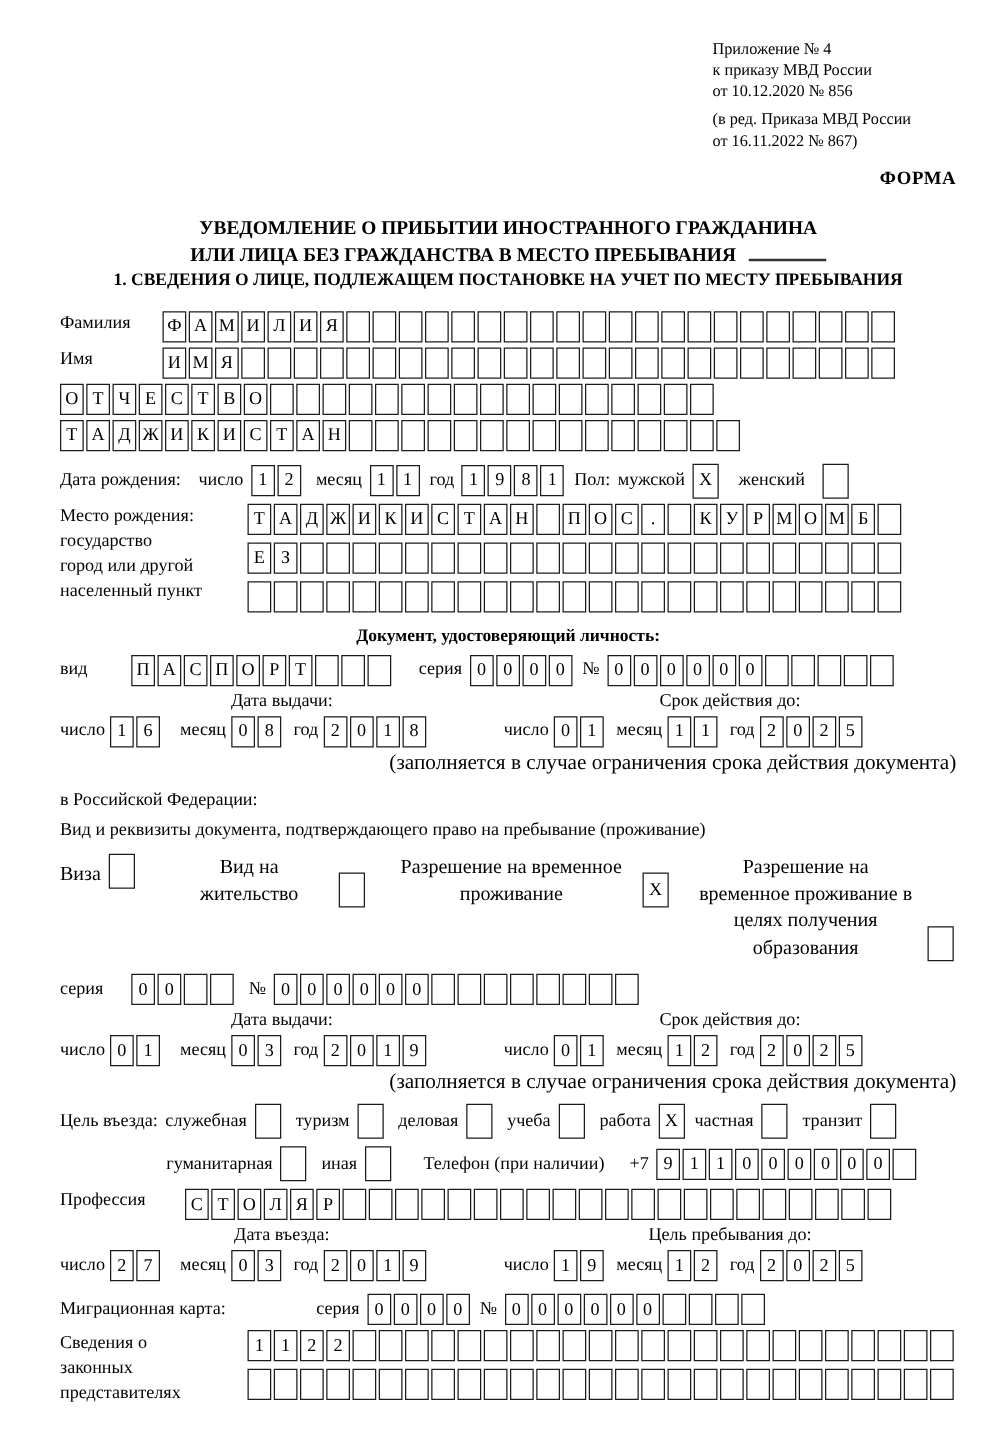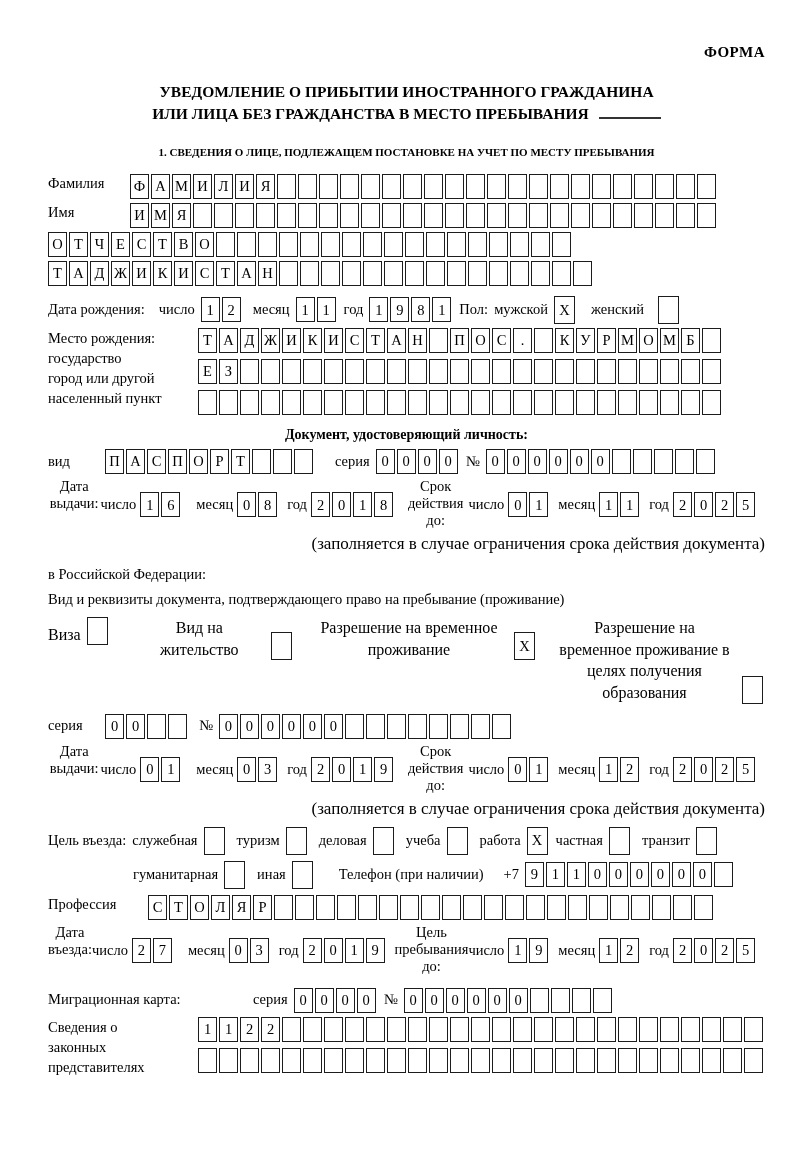--- a/index.html
+++ b/index.html
@@ -5,56 +5,64 @@
   html,body{margin:0;padding:0;background:#fff;}
   body{width:800px;min-height:1163px;color:#000;font-family:"Liberation Serif","DejaVu Serif",serif;}
   .page{box-sizing:border-box;width:800px;padding:30px 35px 20px 48px;}
   
   .appx{margin-left:auto;width:195px;font-size:13px;line-height:1.32;}
   .appx .gap{height:5px;}
   .forma{text-align:right;font-weight:bold;font-size:15px;margin-top:14px;letter-spacing:.5px;}
   
   .title{margin-top:20px;text-align:center;font-weight:bold;font-size:15.5px;line-height:1.45;}
   .blank-line{display:inline-block;width:62px;border-bottom:2px solid #333;height:1px;vertical-align:baseline;margin-left:10px;}
-  .sect{margin-top:20px;margin-bottom:16px;text-align:center;font-weight:bold;font-size:11px;}
+  .sect{margin-bottom:16px;text-align:center;font-weight:bold;font-size:14px;}
   
   .cell{display:inline-flex;flex:none;align-items:center;justify-content:center;width:17px;height:23px;border:1.5px solid #1c1c1c;margin-right:2px;font-size:14.5px;line-height:1;background:#fff;}
   .cb .cell,.cell.cb{width:19px;height:26px;}
   .cells{display:inline-flex;flex-wrap:nowrap;}
   
   .row{display:flex;align-items:flex-start;margin-bottom:4px;font-size:14.5px;}
   .lbl{font-size:14.5px;line-height:1.35;flex:none;}
   .w82{width:82px;} .w157{width:157px;} .w132{width:132px;} .w150{width:150px;} .w57{width:57px;} .w100{width:100px;} .w105{width:105px;}
   .mt6{margin-top:6px;} .mt10{margin-top:10px;}
   .ml6{margin-left:6px;} .ml10{margin-left:10px;} .ml14{margin-left:14px;} .ml20{margin-left:20px;} .ml28{margin-left:28px;}
   .mr6{margin-right:6px;}
   .stack>*{margin-bottom:6px;}
   .center-b{font-weight:bold;text-align:center;font-size:14px;margin:6px 0 6px 0;}
   .dates{display:flex;margin-top:4px;margin-bottom:2px;}
-  .dcol{display:flex;flex-direction:row;}
+  .dcol{display:flex;flex-direction:column;}
   .dcol-l{width:355px;} .dcol-r{flex:1;}
   .dhead{text-align:center;font-size:14.5px;margin-bottom:3px;}
   .dgrp{display:flex;align-items:center;}
   .dgrp .lbl{margin-right:4px;}
   .dgrp .cells{margin-right:8px;}
   .note{font-size:17px;text-align:right;margin:2px 0 8px 0;}
   .plain{font-size:14.5px;line-height:1.7;}
   .cbrow{display:flex;align-items:flex-start;margin-top:6px;margin-bottom:10px;}
   .cbitem{display:flex;align-items:flex-end;}
   .cbitem .txt{text-align:center;line-height:1.35;}
   .inline-row{display:flex;align-items:center;flex-wrap:nowrap;font-size:14.5px;margin-bottom:6px;}
   .inline-row .cells{margin:0 10px 0 6px;}
   .rep{display:flex;align-items:flex-start;margin-top:4px;}
   .rep .lines div{line-height:1.38;font-size:14.5px;}
 </style>
 </head>
 <body>
 
 <div class="page">
 
+  <div class="appx">
+    <div>Приложение № 4</div>
+    <div>к приказу МВД России</div>
+    <div>от 10.12.2020 № 856</div>
+    <div class="gap"></div>
+    <div>(в ред. Приказа МВД России</div>
+    <div>от 16.11.2022 № 867)</div>
+  </div>
   <div class="forma">ФОРМА</div>
 
   <div class="title">
     <div>УВЕДОМЛЕНИЕ О ПРИБЫТИИ ИНОСТРАННОГО ГРАЖДАНИНА</div>
     <div><span>ИЛИ ЛИЦА БЕЗ ГРАЖДАНСТВА В МЕСТО ПРЕБЫВАНИЯ</span><span class="blank-line"></span></div>
   </div>
 
   <div class="sect">1. СВЕДЕНИЯ О ЛИЦЕ, ПОДЛЕЖАЩЕМ ПОСТАНОВКЕ НА УЧЕТ ПО МЕСТУ ПРЕБЫВАНИЯ</div>
 
   <div class="row">

